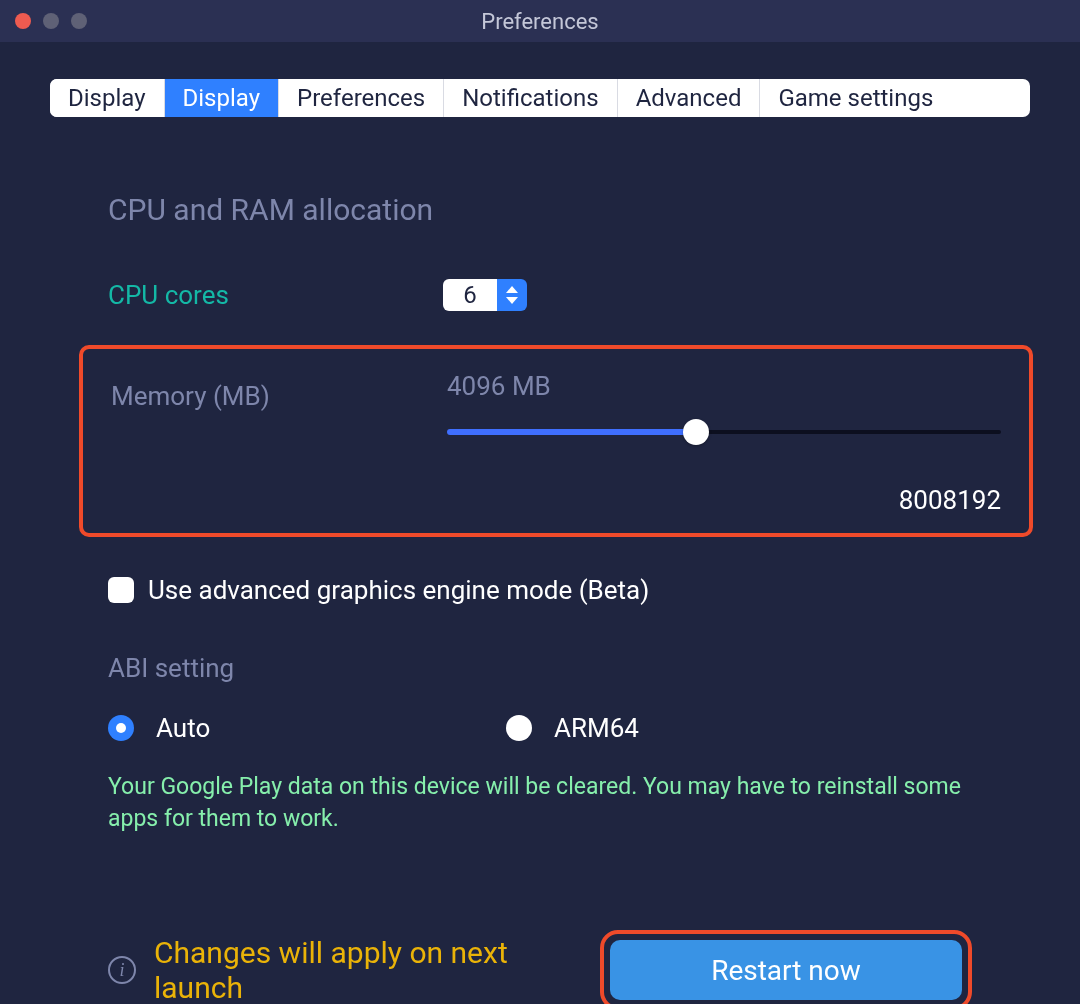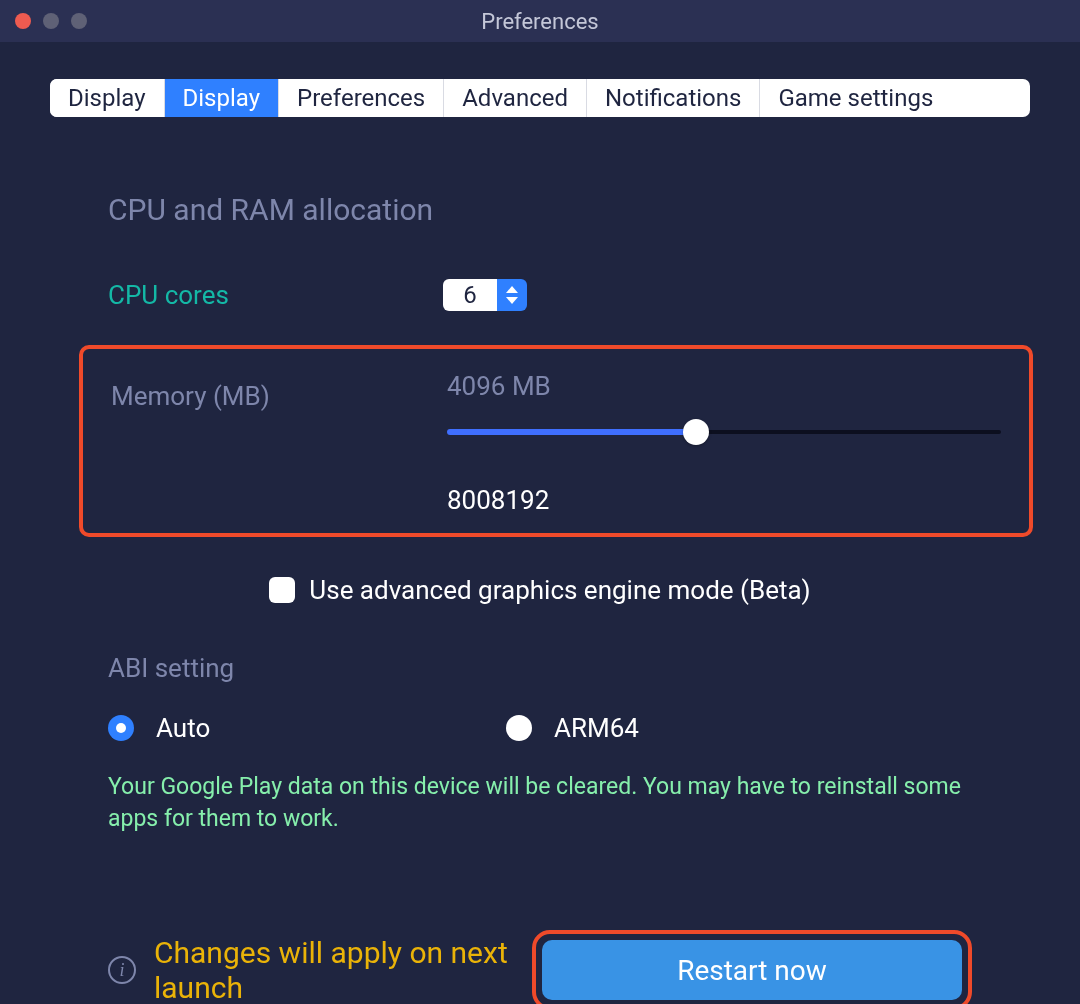--- a/index.html
+++ b/index.html
@@ -174,31 +174,30 @@
       left: 45%;
       margin-left: -13px;
       width: 26px;
       height: 26px;
       background: #ffffff;
       border-radius: 50%;
       box-shadow: 0 1px 3px rgba(0,0,0,0.3);
     }
     .slider-minmax {
       display: flex;
-      justify-content: flex-start;
+      justify-content: flex-end;
       color: #ffffff;
       font-size: 26px;
       margin-top: 44px;
     }
     .checkbox-row {
       display: flex;
       align-items: center;
       gap: 14px;
       margin-bottom: 48px;
-      justify-content: center;
     }
     .checkbox {
       width: 26px;
       height: 26px;
       background: #ffffff;
       border-radius: 6px;
       flex: 0 0 auto;
     }
     .checkbox-label {
       color: #ffffff;
@@ -281,21 +280,21 @@
     .footer-text {
       color: #eab308;
       font-size: 30px;
     }
     .restart-wrap {
       border: 4px solid #ef4a2a;
       border-radius: 18px;
       padding: 6px;
     }
     .restart-btn {
-      width: 420px;
+      width: 352px;
       height: 60px;
       background: #3993e5;
       color: #ffffff;
       font-size: 28px;
       border-radius: 10px;
       display: flex;
       align-items: center;
       justify-content: center;
       cursor: pointer;
     }
@@ -309,22 +308,22 @@
     <div class="traffic-light tl-min"></div>
     <div class="traffic-light tl-max"></div>
   </div>
   <div class="titlebar-title">Preferences</div>
 </div>
 
 <div class="tabs">
   <div class="tab">Display</div>
   <div class="tab active">Display</div>
   <div class="tab">Preferences</div>
+  <div class="tab">Notifications</div>
   <div class="tab">Advanced</div>
-  <div class="tab">Notifications</div>
   <div class="tab">Game settings</div>
 </div>
 
 <div class="content">
 
   <div class="section-title">CPU and RAM allocation</div>
 
   <div class="row">
     <div class="row-label">CPU cores</div>
     <div class="stepper">

